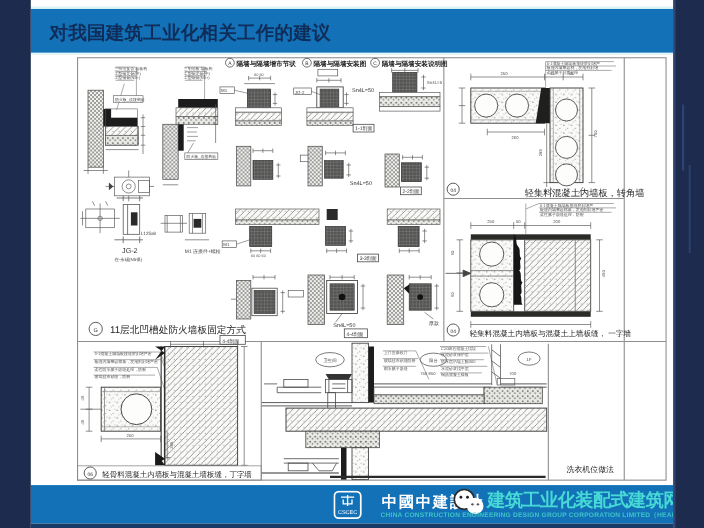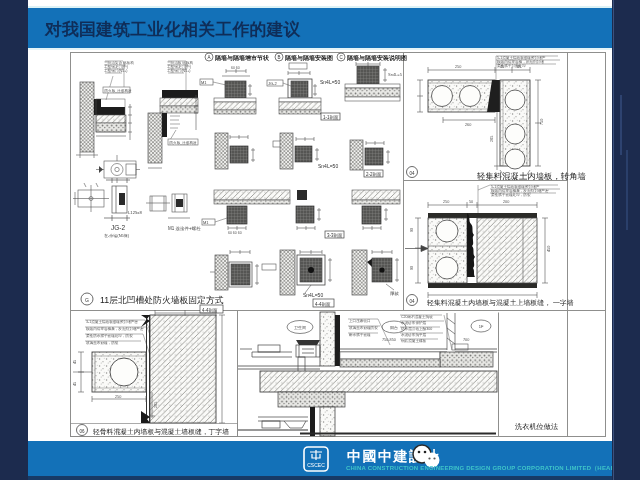--- a/index.html
+++ b/index.html
@@ -596,16 +596,17 @@
 
 <svg class="abs" style="left:411px;top:442px;" width="30" height="30" viewBox="0 0 30 30">
   <circle cx="11" cy="12" r="9" fill="#fff" stroke="#2b2b2b" stroke-width="1.5"></circle>
   <circle cx="8" cy="10" r="1.3" fill="#222"></circle>
   <circle cx="14" cy="10" r="1.3" fill="#222"></circle>
   <circle cx="21" cy="18" r="7.5" fill="#fff"></circle>
   <circle cx="18.5" cy="16.5" r="1.1" fill="#555"></circle>
   <circle cx="23.5" cy="16.5" r="1.1" fill="#555"></circle>
 </svg>
 
+<div class="abs" style="left:443px;top:444px;color:#46d9d5;font-size:16.5px;font-weight:bold;letter-spacing:-0.5px;">建筑工业化装配式建筑网</div>
 
 <div class="abs" style="left:346px;top:464px;width:266px;overflow:hidden;color:#3fc4c8;font-size:6px;font-weight:bold;letter-spacing:0.2px;white-space:nowrap;">CHINA CONSTRUCTION ENGINEERING DESIGN GROUP CORPORATION LIMITED（HEADQUARTER）</div>
 
 </div>
 
 </body></html>

